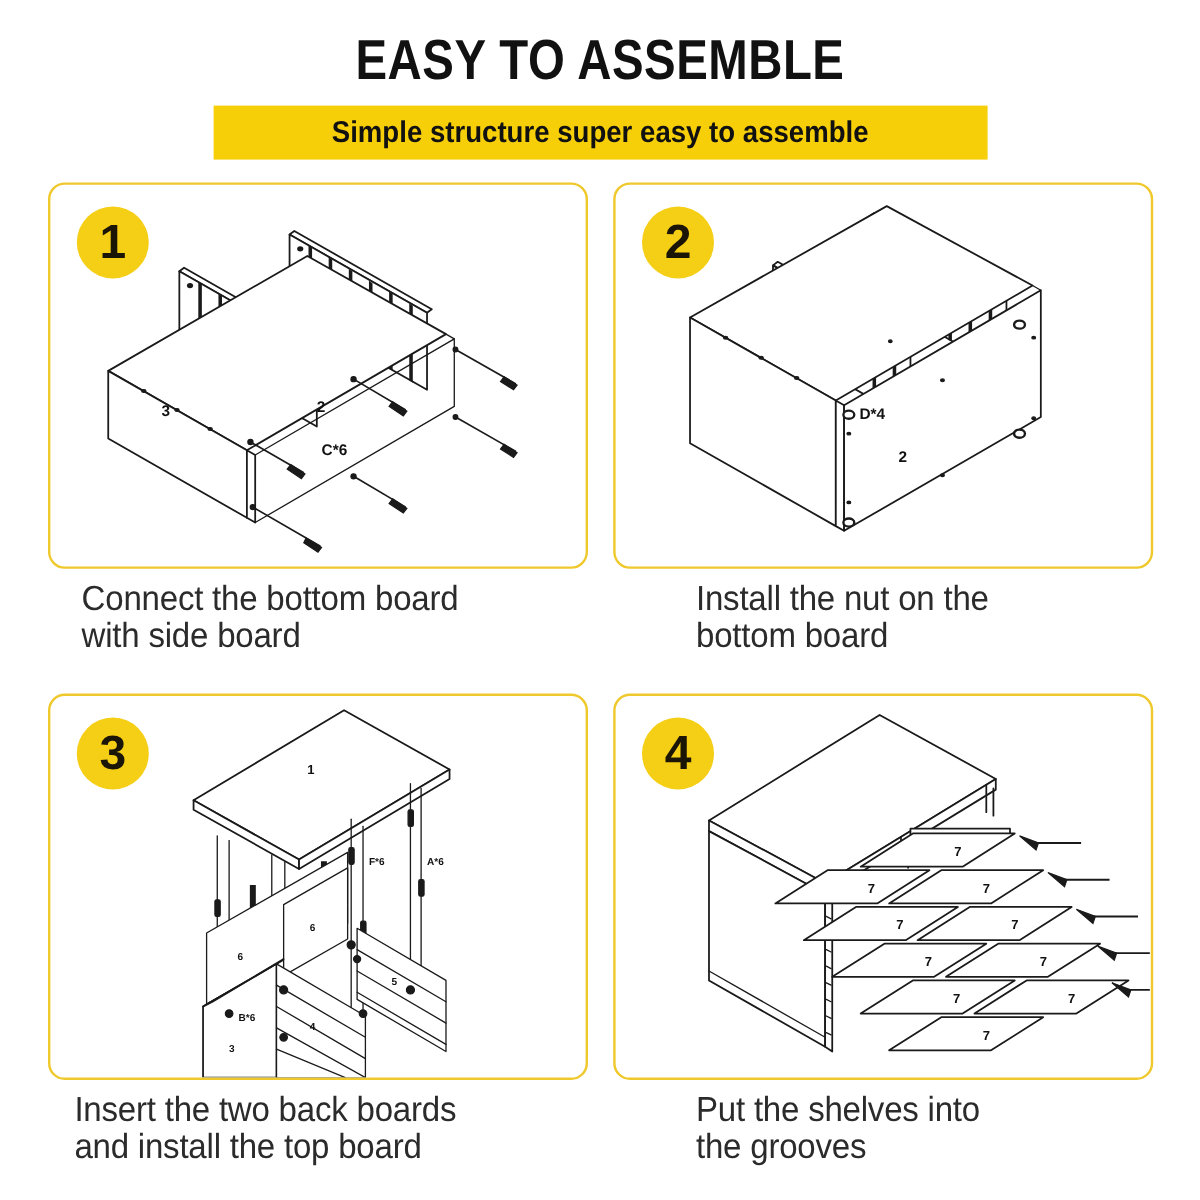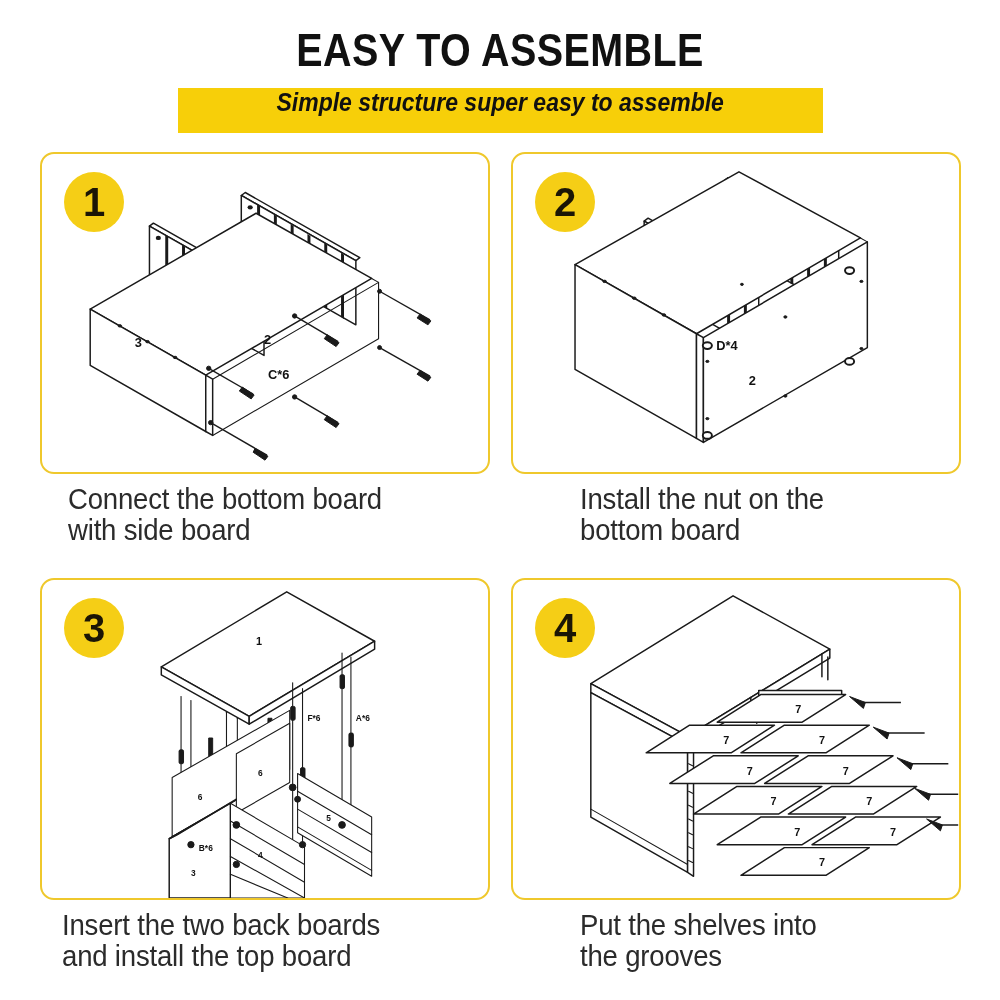--- a/index.html
+++ b/index.html
@@ -19,21 +19,21 @@
     font-size:47px;
     letter-spacing:0.5px;
     color:#111111;
     transform:scaleX(0.84);
     transform-origin:center top;
     white-space:nowrap;
   }
   .subtitle-bar{
     position:absolute;left:178px;top:88px;width:645px;height:45px;
     background:#F7CF09;
-    display:flex;justify-content:center;font-style:italic;
+    display:flex;align-items:center;justify-content:center;
   }
   .subtitle-text{
     font-family:"Liberation Sans", sans-serif;
     font-weight:bold;font-size:25px;color:#111111;
     transform:scaleX(0.92);white-space:nowrap;
   }
 
   
   .panel{
     position:absolute;

